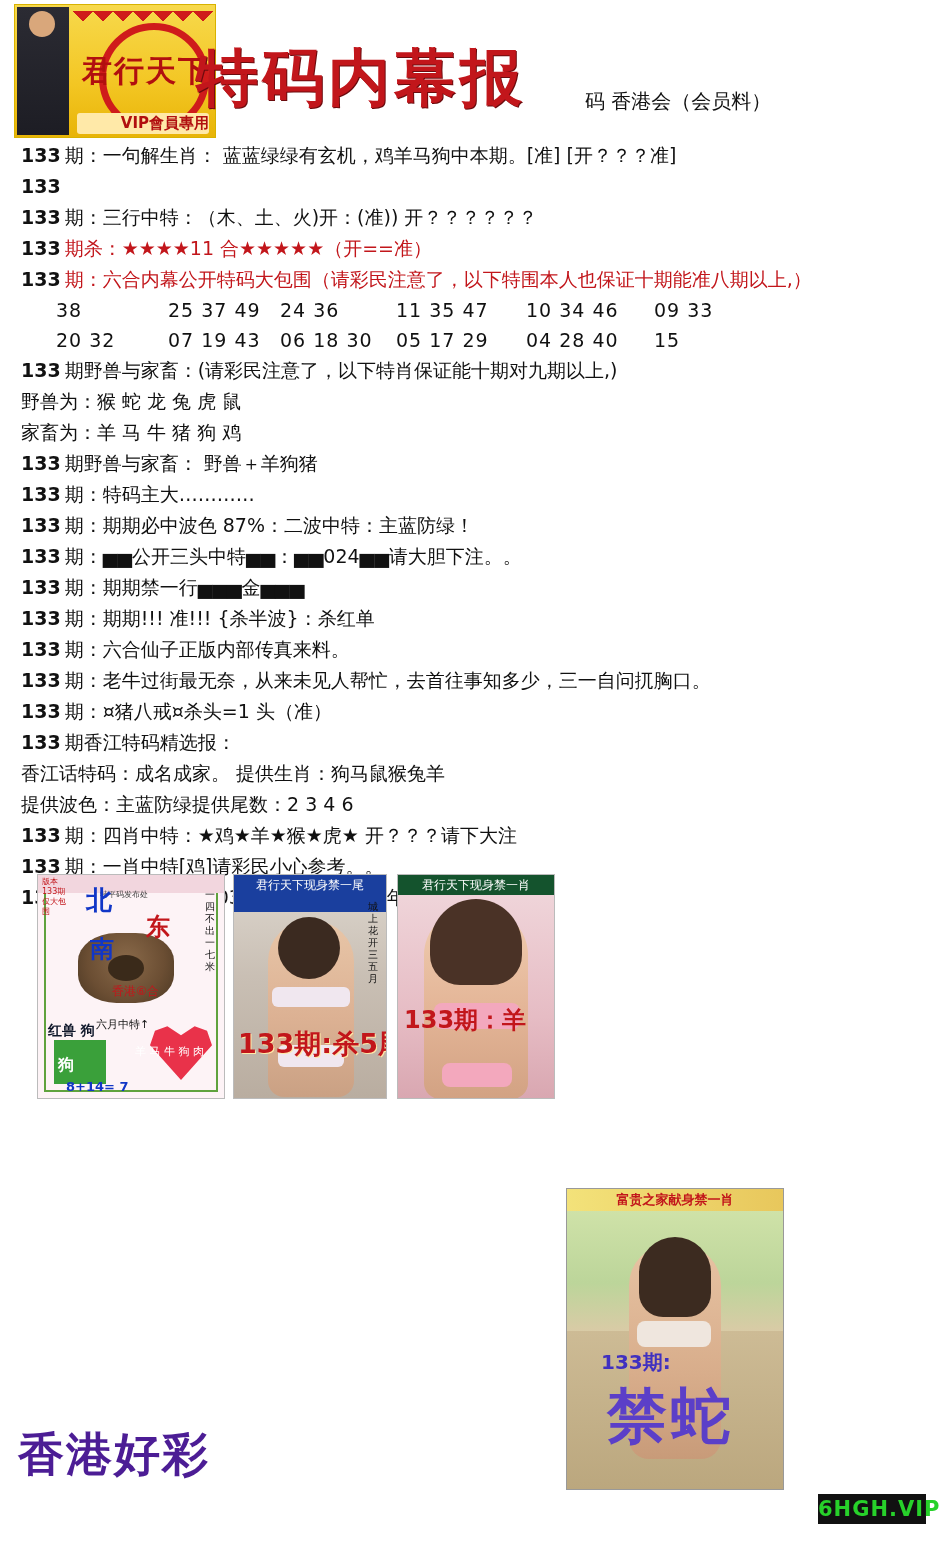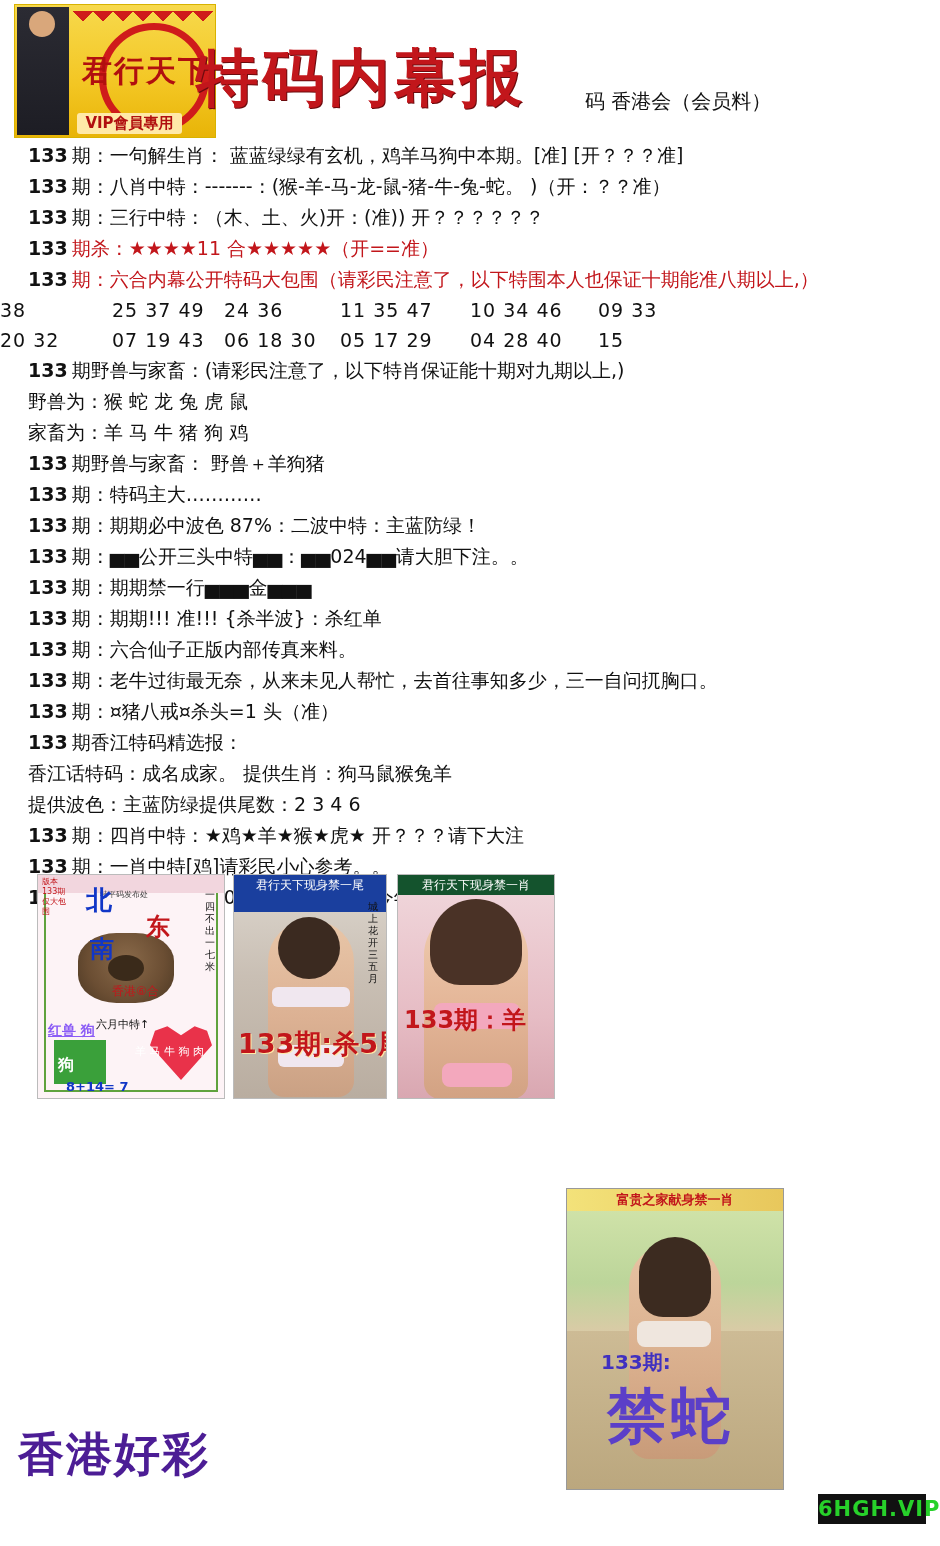--- a/index.html
+++ b/index.html
@@ -34,44 +34,44 @@
   .logo-ring{
     position:absolute;left:84px;top:18px;width:96px;height:96px;border-radius:50%;
     border:7px solid #cf1b1b;
   }
   .logo-text{
     position:absolute;left:56px;top:46px;width:150px;text-align:center;
     font-size:30px;font-weight:bold;color:#b10f0f;letter-spacing:2px;
     font-family:"DejaVu Sans","Liberation Sans",sans-serif;
   }
   .logo-vip{
-    position:absolute;left:62px;top:108px;width:105px;text-align:center;
+    position:absolute;left:62px;top:108px;width:132px;text-align:right;
     font-size:15px;font-weight:bold;color:#b10f0f;background:#ffe9a8;
     border-radius:3px;padding:1px 0;
   }
   .title-main{
     position:absolute;left:196px;top:36px;
     font-size:62px;font-weight:bold;color:#c2161b;letter-spacing:4px;
     text-shadow:1px 1px 0 #6b0b0e;
   }
   .title-sub{
     position:absolute;left:585px;top:88px;font-size:20px;color:#111;
   }
 
   
   .lines{position:absolute;left:0;top:140px;width:940px;}
   .row{
-    display:flex;align-items:flex-end;padding:0 0 0 28px;
+    display:flex;align-items:flex-end;padding:0 0 0 21px;
     font-size:19px;line-height:31px;color:#111;white-space:nowrap;
   }
   .row .no{font-weight:bold;font-size:19px;color:#111;margin-right:4px;}
   .row .body{font-size:19px;}
   .red{color:#c2161b;}
   .numrow{
-    display:flex;font-size:19px;line-height:30px;
+    display:flex;font-size:19px;line-height:30px;padding-left:56px;
     letter-spacing:1px;
   }
   .numrow span{display:inline-block;}
 
   
   .strip{position:absolute;left:14px;top:874px;width:520px;height:225px;}
   .card{position:absolute;top:0;border:1px solid #bbb;overflow:hidden;margin-left:23px;}
   .card1{left:0;width:186px;height:223px;background:#fdf3f6;}
   .c1-inner{position:absolute;left:6px;top:6px;right:6px;bottom:6px;border:2px solid #5fa23d;}
   .c1-head{position:absolute;left:0;top:0;width:100%;height:18px;background:#f2d6de;}
@@ -89,21 +89,21 @@
   .c1-heart{
     position:absolute;right:12px;bottom:18px;width:62px;height:56px;
     background:#e9324a;
     clip-path:polygon(50% 100%,0% 38%,8% 12%,28% 4%,50% 20%,72% 4%,92% 12%,100% 38%);
   }
   .c1-heart-t{position:absolute;right:20px;bottom:40px;font-size:11px;color:#fff;line-height:13px;}
   .c1-green{
     position:absolute;left:16px;bottom:14px;width:52px;height:44px;background:#3aa03a;
   }
   .c1-green-t{position:absolute;left:20px;bottom:22px;font-size:16px;color:#fff;font-weight:bold;}
-  .c1-red-left{position:absolute;left:10px;bottom:58px;font-size:14px;color:#8b5cf6;font-weight:bold;text-decoration:underline;}
+  .c1-red-left{position:absolute;left:10px;bottom:58px;font-size:14px;color:#0f172a;font-weight:bold;}
   .c1-side{position:absolute;left:4px;top:2px;font-size:8px;color:#c2161b;line-height:10px;width:26px;}
   .c1-right-col{position:absolute;right:6px;top:14px;font-size:10px;color:#111;line-height:12px;width:16px;text-align:center;}
   .c1-mid-note{position:absolute;left:62px;top:14px;font-size:8px;color:#444;}
   .c1-hk{position:absolute;left:74px;top:108px;font-size:12px;color:#c2161b;}
   .c1-sixhe{position:absolute;left:58px;bottom:66px;font-size:11px;color:#111;}
 
   .card2{left:196px;width:152px;height:223px;background:#ded9d2;}
   .c2-band{position:absolute;left:0;top:0;width:100%;height:37px;background:#1a3f9e;color:#fff;font-size:12px;text-align:center;line-height:20px;}
   .c2-photo{position:absolute;left:0;top:20px;width:100%;height:203px;
     background:linear-gradient(180deg,#d9d2c9 0%,#c9bfb4 40%,#b9ada0 100%);}
@@ -168,21 +168,20 @@
   </div>
 
   <div class="lines">
 
     <div class="row">
       <span class="no">133</span>
       <span class="body">期：一句解生肖：  蓝蓝绿绿有玄机，鸡羊马狗中本期。[准] [开？？？准]</span>
     </div>
     <div class="row">
       <span class="no">133</span>
-      <span class="body">期：八肖中特：-------：(猴-羊-马-龙-鼠-猪-牛-兔-蛇。  )（开：？？准）</span>
     </div>
     <div class="row">
       <span class="no">133</span>
       <span class="body">期：三行中特：（木、土、火)开：(准))        开？？？？？？</span>
     </div>
     <div class="row">
       <span class="no">133</span>
       <span class="body red">期杀：★★★★11 合★★★★★（开==准）</span>
     </div>
     <div class="row">

